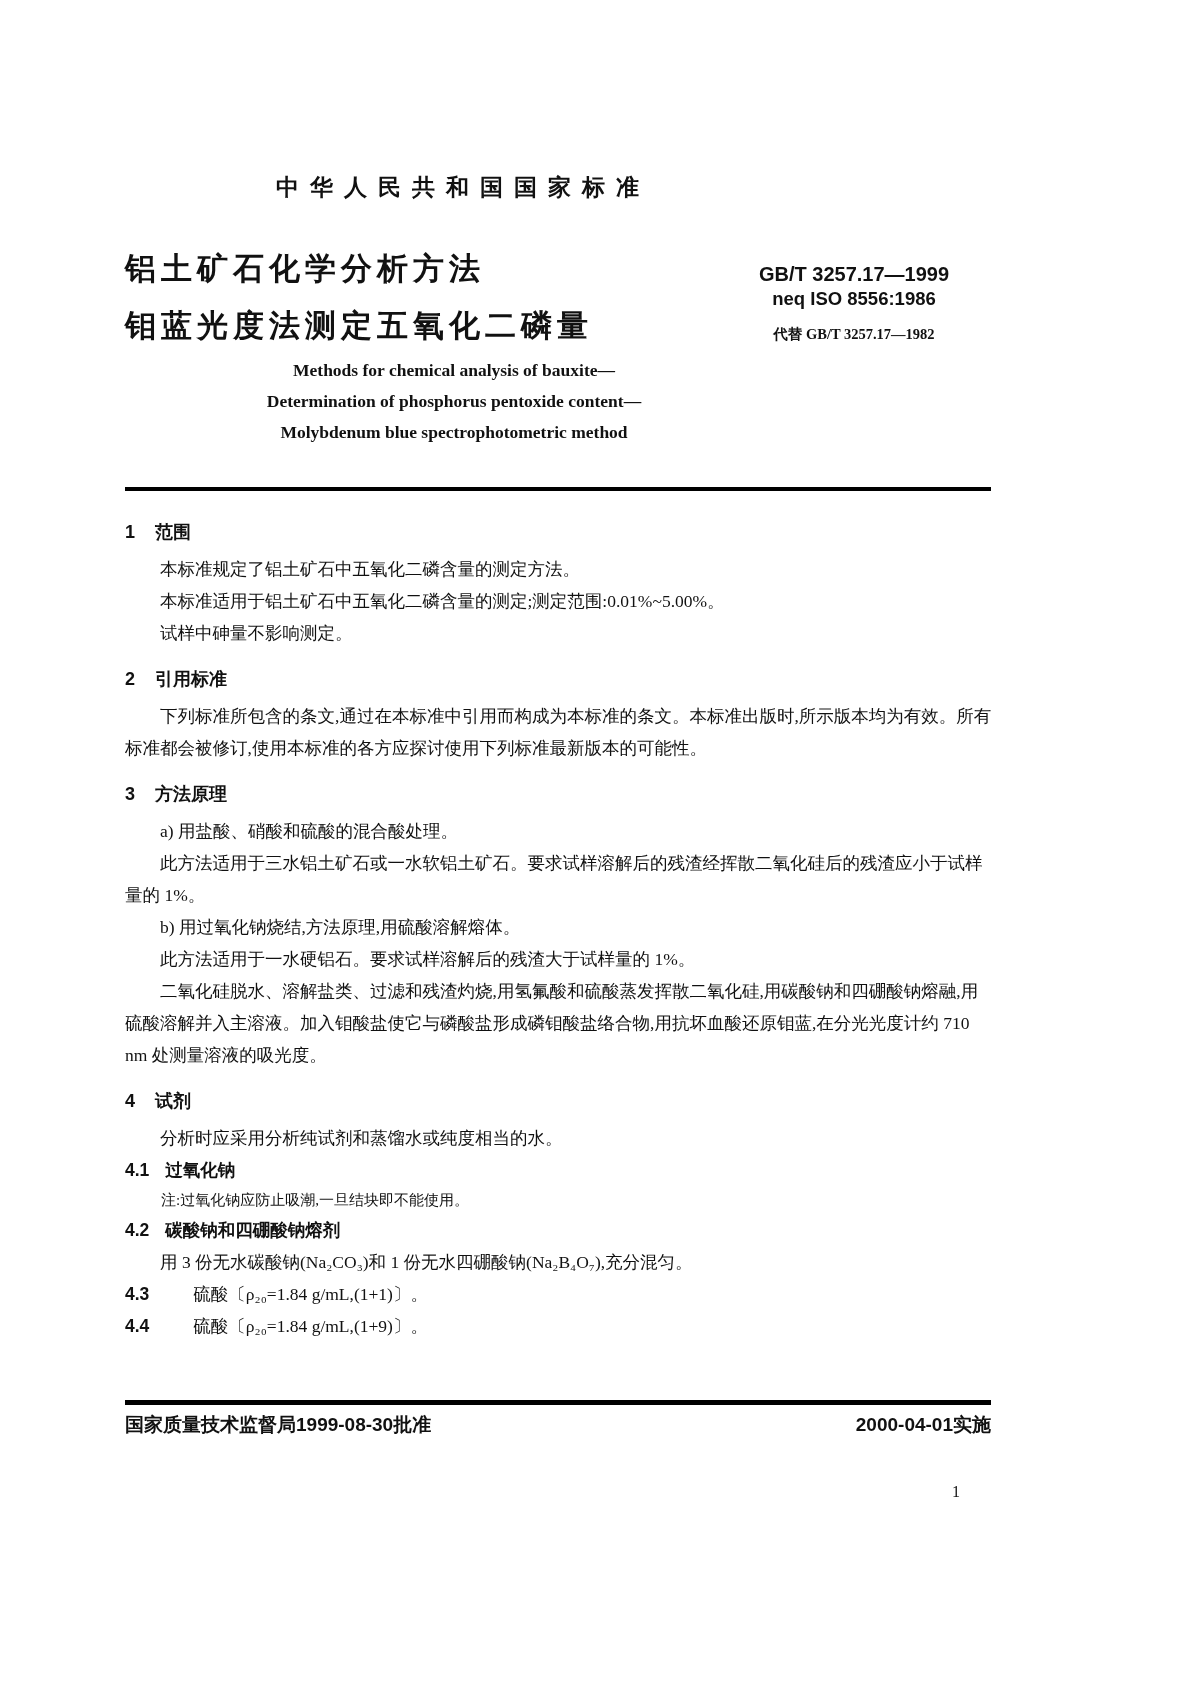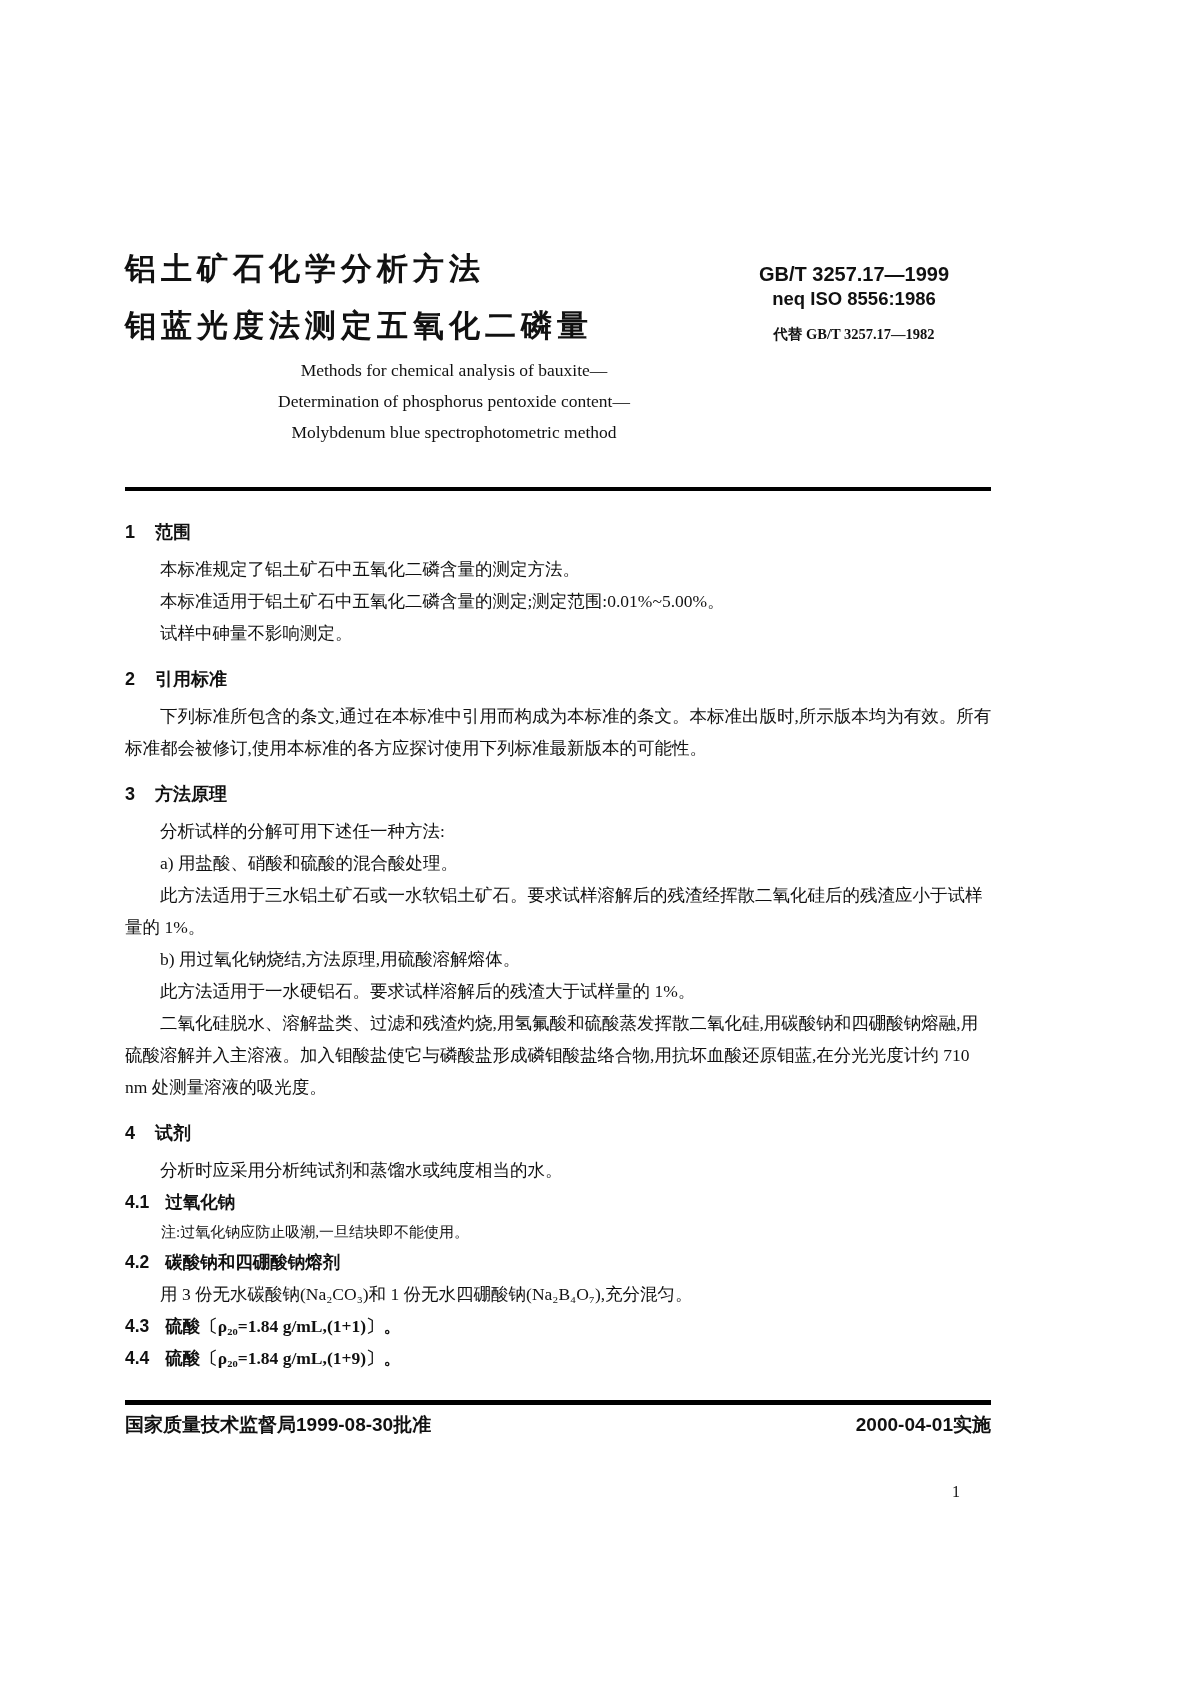--- a/index.html
+++ b/index.html
@@ -54,21 +54,21 @@
   .std-replaces {
     font-size: 14.5px;
     margin-top: 15px;
     white-space: nowrap;
     font-weight: bold;
   }
   .title-en {
     position: absolute;
     top: 355px; left: 128px; width: 652px;
     text-align: center;
-    font-weight: normal;
+    font-weight: bold;
     font-size: 17.5px;
     line-height: 31px;
   }
   .rule-top {
     position: absolute;
     top: 487px; left: 125px;
     width: 866px; height: 4px;
     background: #000;
   }
   
@@ -100,21 +100,22 @@
   }
   .sub-heading {
     font-family: "Liberation Sans", "DejaVu Sans", sans-serif;
     font-weight: bold;
     font-size: 17.5px;
   }
   .sub-heading .sec-num { margin-right: 16px; }
   .sub-line .sec-num { margin-right: 16px; }
   .sub-line .sub-text {
     font-family: "Liberation Serif", "DejaVu Serif", serif;
-    font-weight: bold;
+    font-weight: normal;
+    margin-left: 28px;
   }
   
   .rule-bottom {
     position: absolute;
     top: 1400px; left: 125px;
     width: 866px; height: 5px;
     background: #000;
   }
   .footer-row {
     position: absolute;
@@ -129,20 +130,21 @@
     position: absolute;
     top: 1483px; left: 952px;
     font-size: 16px;
   }
 </style>
 </head>
 <body>
 
 <div class="page">
 
+  <div class="std-header">中华人民共和国国家标准</div>
 
   <div class="title-cn">
     <div>铝土矿石化学分析方法</div>
     <div>钼蓝光度法测定五氧化二磷量</div>
   </div>
 
   <div class="std-codes">
     <div class="std-number">GB/T 3257.17—1999</div>
     <div class="std-neq">neq ISO 8556:1986</div>
     <div class="std-replaces">代替 GB/T 3257.17—1982</div>
@@ -166,21 +168,20 @@
     <div class="para">试样中砷量不影响测定。</div>
 
     <div class="sec-heading">
       <span class="sec-num">2</span><span>引用标准</span>
     </div>
     <div class="para">下列标准所包含的条文,通过在本标准中引用而构成为本标准的条文。本标准出版时,所示版本均为有效。所有标准都会被修订,使用本标准的各方应探讨使用下列标准最新版本的可能性。</div>
 
     <div class="sec-heading">
       <span class="sec-num">3</span><span>方法原理</span>
     </div>
-    <div class="para">分析试样的分解可用下述任一种方法:</div>
     <div class="para">a) 用盐酸、硝酸和硫酸的混合酸处理。</div>
     <div class="para">此方法适用于三水铝土矿石或一水软铝土矿石。要求试样溶解后的残渣经挥散二氧化硅后的残渣应小于试样量的 1%。</div>
     <div class="para">b) 用过氧化钠烧结,方法原理,用硫酸溶解熔体。</div>
     <div class="para">此方法适用于一水硬铝石。要求试样溶解后的残渣大于试样量的 1%。</div>
     <div class="para">二氧化硅脱水、溶解盐类、过滤和残渣灼烧,用氢氟酸和硫酸蒸发挥散二氧化硅,用碳酸钠和四硼酸钠熔融,用硫酸溶解并入主溶液。加入钼酸盐使它与磷酸盐形成磷钼酸盐络合物,用抗坏血酸还原钼蓝,在分光光度计约 710 nm 处测量溶液的吸光度。</div>
 
     <div class="sec-heading">
       <span class="sec-num">4</span><span>试剂</span>
     </div>
     <div class="para">分析时应采用分析纯试剂和蒸馏水或纯度相当的水。</div>

